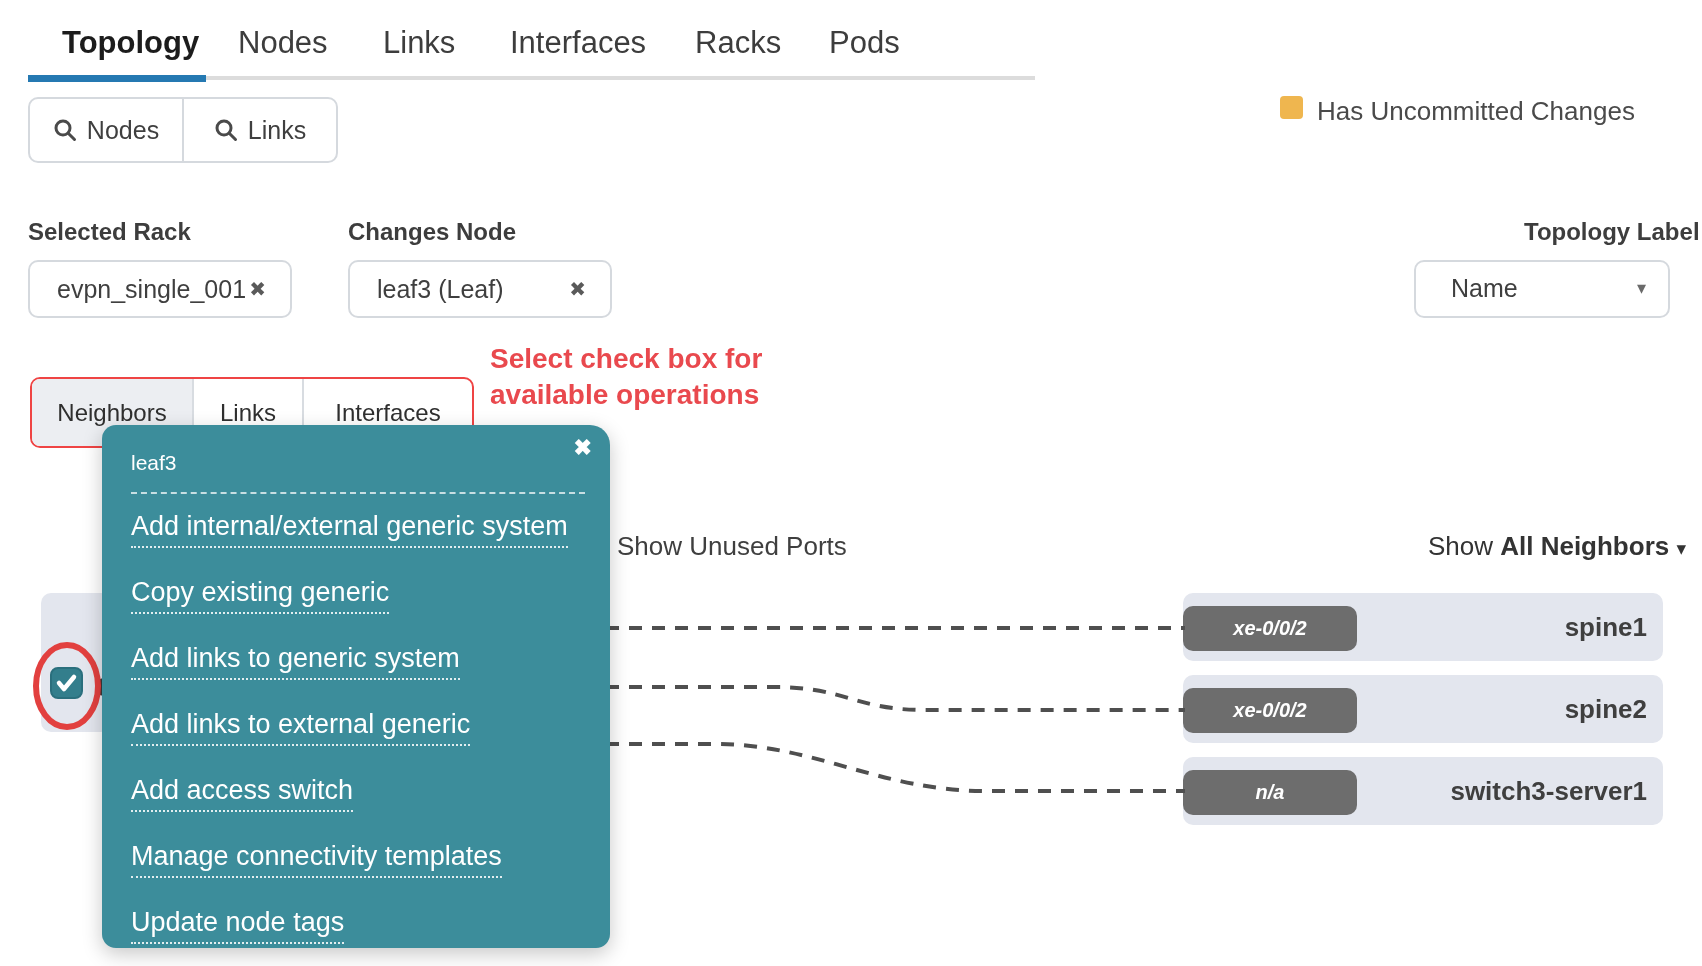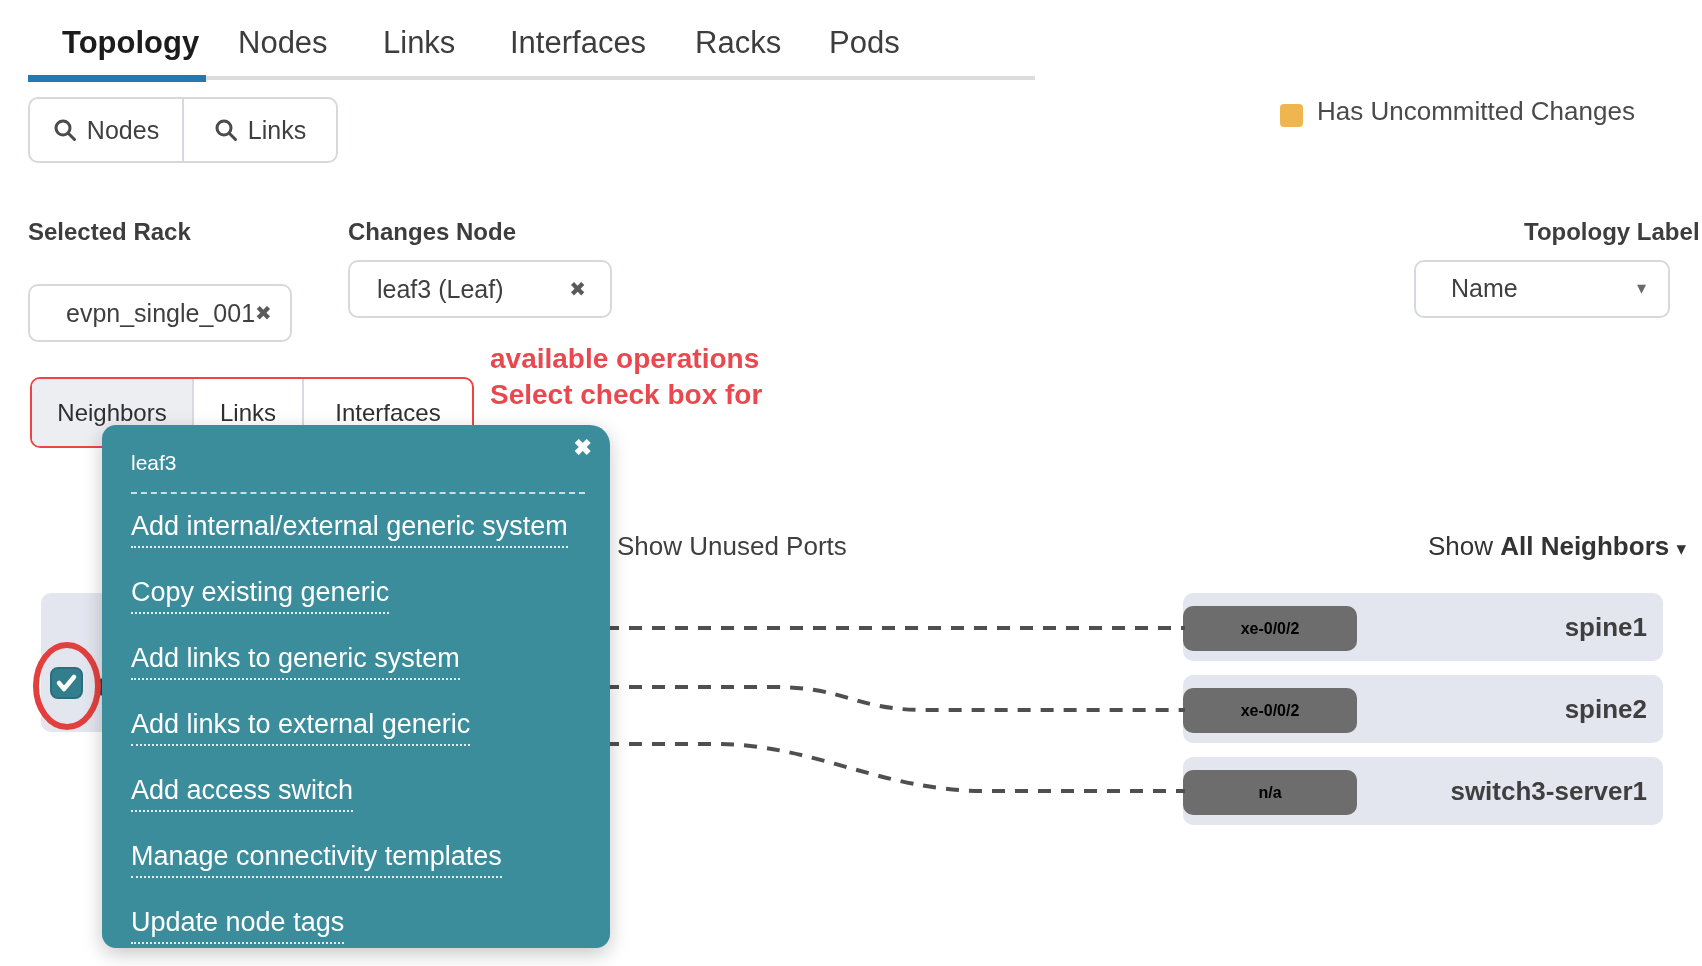--- a/index.html
+++ b/index.html
@@ -20,21 +20,21 @@
 
   
   .search-group { position:absolute; left:28px; top:97px; width:310px; height:66px;
     border:2px solid #d5d9de; border-radius:10px; display:flex; background:#fff; }
   .search-cell { flex:1; display:flex; align-items:center; justify-content:center; gap:10px;
     font-size:25px; color:#3f3f3f; cursor:pointer; }
   .search-cell + .search-cell { border-left:2px solid #d5d9de; }
   .mag { width:24px; height:24px; flex:0 0 auto; }
 
   
-  .legend { position:absolute; left:1280px; top:96px; display:flex; align-items:flex-end; gap:14px; }
+  .legend { position:absolute; left:1280px; top:96px; display:flex; align-items:flex-start; gap:14px; }
   .legend-swatch { width:23px; height:23px; border-radius:4px; background:#efb64f; }
   .legend-text { font-size:26px; color:#4a4a4a; }
 
   
   .field-label { position:absolute; top:218px; font-size:24px; font-weight:bold; color:#3d3d3d; white-space:nowrap; }
   .pillbox { position:absolute; top:260px; height:58px; border:2px solid #d5d9de; border-radius:10px;
     background:#fff; display:flex; align-items:center; }
   .pillbox .value { font-size:25px; color:#3f3f3f; white-space:nowrap; }
   .clear-x { font-size:20px; color:#5a5a5a; cursor:pointer; line-height:1; }
   .select-caret { font-size:18px; color:#6a6a6a; }
@@ -80,21 +80,21 @@
   .show-unused { position:absolute; left:617px; top:531px; font-size:26px; color:#3f3f3f; }
   .show-neighbors { position:absolute; top:531px; right:16px; font-size:26px; color:#333;
     cursor:pointer; white-space:nowrap; }
   .show-neighbors b { font-weight:bold; }
   .show-neighbors .caret { font-size:19px; color:#333; }
 
   .neighbor-row { position:absolute; left:1183px; width:480px; height:68px;
     background:#e3e6ee; border-radius:10px; z-index:1; }
   .port-chip { position:absolute; left:0; top:13px; width:174px; height:45px;
     background:#6d6d6d; border-radius:10px; display:flex; align-items:center; justify-content:center; }
-  .port-chip span { font-size:16px; font-weight:bold; color:#000000; }
+  .port-chip span { font-size:20px; font-weight:bold; color:#ffffff;font-style:italic; }
   .neighbor-name { position:absolute; right:16px; top:0; height:68px; display:flex; align-items:center;
     font-size:26px; font-weight:bold; color:#3f3f3f; }
 </style>
 </head>
 <body>
 
 <div id="app">
 
   <div class="main-tab active" style="left:62px">Topology</div>
   <div class="main-tab" style="left:238px">Nodes</div>
@@ -124,42 +124,42 @@
 
   <div class="legend">
     <div class="legend-swatch"></div>
     <div class="legend-text">Has Uncommitted Changes</div>
   </div>
 
   <div class="field-label" style="left:28px">Selected Rack</div>
   <div class="field-label" style="left:348px">Changes Node</div>
   <div class="field-label" style="left:1524px">Topology Label</div>
 
-  <div class="pillbox" style="left:28px; width:264px; padding:0 24px 0 36px;margin-top:24px;">
+  <div class="pillbox" style="left:28px; width:264px; padding:0 24px 0 27px;">
     <span class="value" style="flex:1">evpn_single_001</span>
     <span class="clear-x">✖</span>
   </div>
   <div class="pillbox" style="left:348px; width:264px; padding:0 24px 0 27px;">
     <span class="value" style="flex:1">leaf3 (Leaf)</span>
     <span class="clear-x">✖</span>
   </div>
   <div class="pillbox" style="left:1414px; width:256px; padding:0 22px 2px 35px;">
     <span class="value" style="flex:1">Name</span>
     <span class="select-caret">▾</span>
   </div>
 
   <div class="sub-tabs">
     <div class="sub-tab active" style="width:160px">Neighbors</div>
     <div class="sub-tab" style="width:110px">Links</div>
     <div class="sub-tab" style="flex:1">Interfaces</div>
   </div>
 
   <div class="annotation">
+    <div>Select check box for</div>
     <div>available operations</div>
-    <div>Select check box for</div>
   </div>
 
   <div class="node-card"></div>
   <div class="conn-dot"></div>
   <div class="node-checkbox">
     <svg width="23" height="22" viewBox="0 0 23 22">
       <polyline points="4,11 9,17 19,5" fill="none" stroke="#fff" stroke-width="4.5" stroke-linecap="round" stroke-linejoin="round"></polyline>
     </svg>
   </div>
   <svg class="red-ellipse" width="74" height="92">

